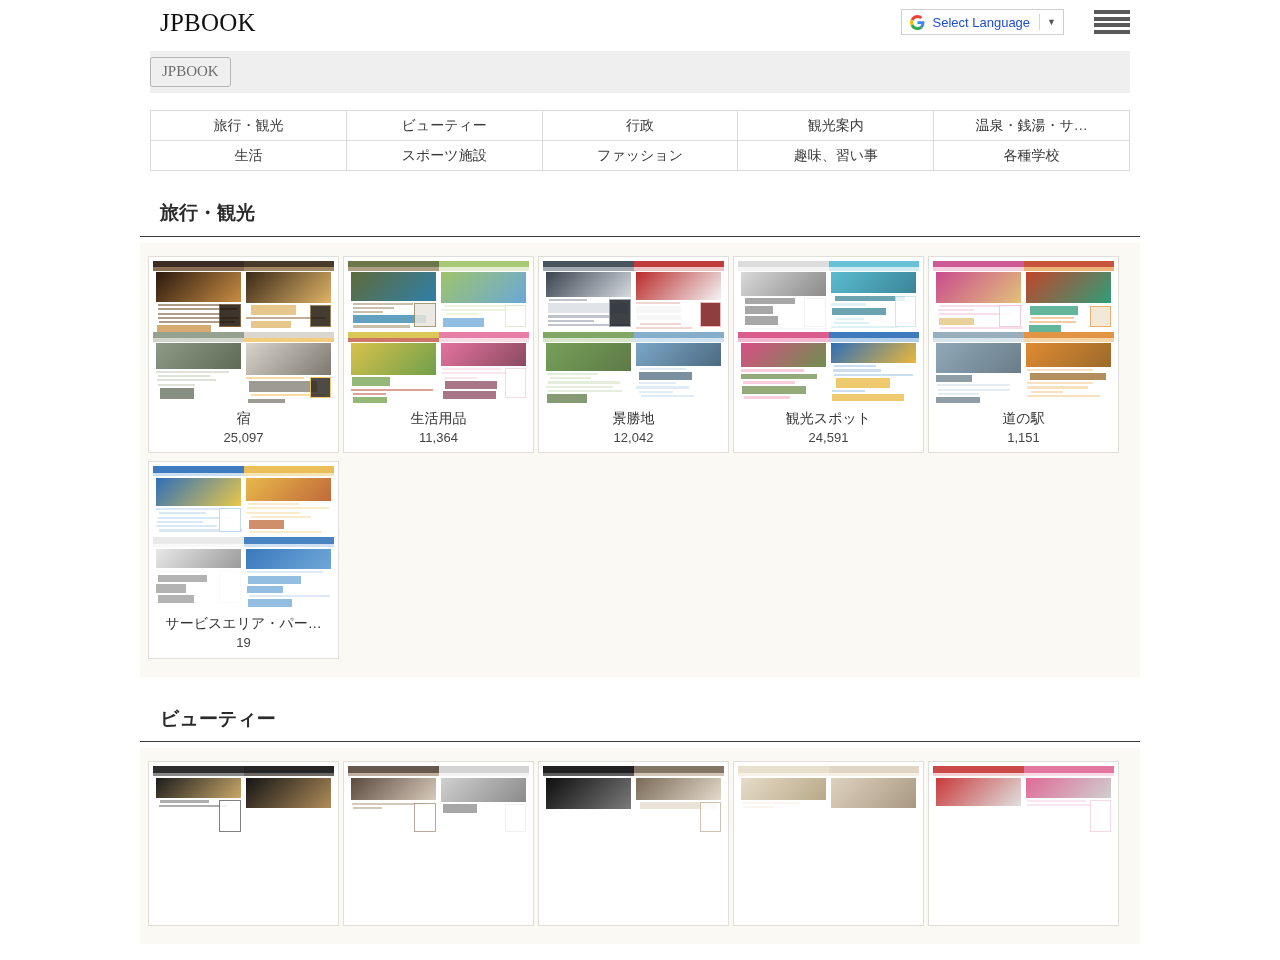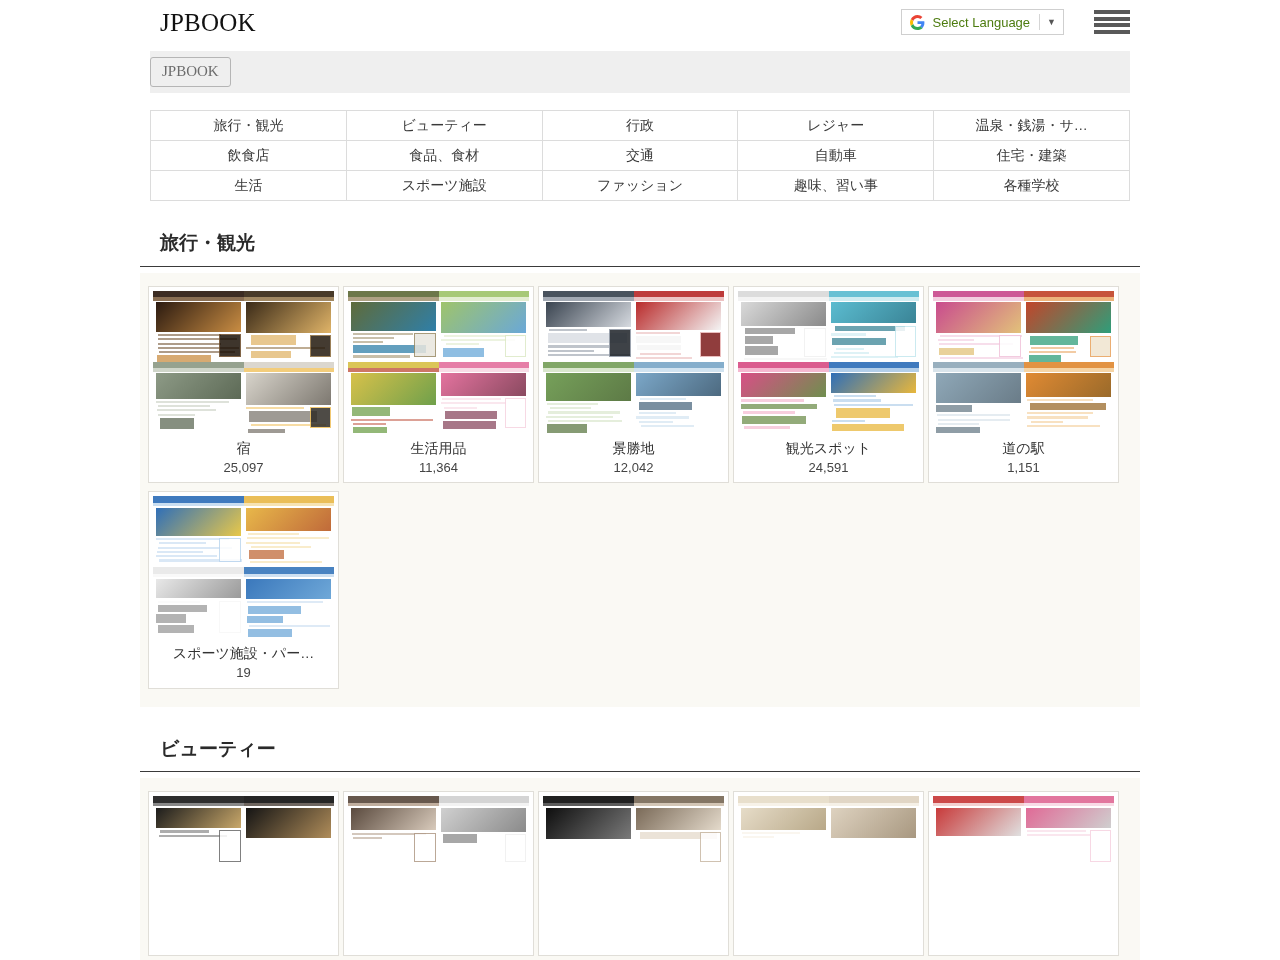--- a/index.html
+++ b/index.html
@@ -46,21 +46,21 @@
     font-size: 13px;
     color: #222;
     white-space: nowrap;
   }
   .g-logo {
     width: 15px; height: 15px;
     margin-right: 7px;
     display: block;
     flex: 0 0 auto;
   }
-  .gt-label { font-size: 13px; color: #4d7c0f; }
+  .gt-label { font-size: 13px; color: #1d4ed8; }
   .gt-sep {
     width: 1px; height: 16px; background: #d5d5d5;
     margin: 0 7px 0 9px;
   }
   .gt-caret {
     font-size: 9px; color: #555; line-height: 1;
   }
   .list-icon {
     width: 36px; height: 26px;
     display: flex; flex-direction: column; justify-content: space-between;
@@ -260,29 +260,22 @@
     <div class="crumb-btn">JPBOOK</div>
   </div>
 
 
   <table class="cat-table">
     <tbody>
         <tr>
           <td class="">旅行・観光</td>
           <td class="">ビューティー</td>
           <td class="">行政</td>
-          <td class="">レジャー</td>
+          <td class="">観光案内</td>
           <td class="">温泉・銭湯・サ…</td>
-        </tr>
-        <tr>
-          <td class="">飲食店</td>
-          <td class="">食品、食材</td>
-          <td class="">交通</td>
-          <td class="">自動車</td>
-          <td class="">住宅・建築</td>
         </tr>
         <tr>
           <td class="">生活</td>
           <td class="">スポーツ施設</td>
           <td class="">ファッション</td>
           <td class="">趣味、習い事</td>
           <td class="">各種学校</td>
         </tr>
       </tbody>
   </table>
@@ -622,21 +615,21 @@
                     <div class="bar" style="top: 9%; height: 5%; background: rgb(194, 216, 238); opacity: 0.8;"></div>
                     <div class="ph" style="left: 3%; right: 3%; top: 16%; height: 29%; background: linear-gradient(135deg, rgb(58, 120, 188), rgb(111, 168, 216));"></div>
                     <div class="ph" style="left: 4%; top: 48%; width: 84%; height: 3%; background: rgb(194, 216, 238); opacity: 0.55;"></div>
                     <div class="ph" style="left: 5%; top: 54%; width: 58%; height: 12%; background: rgb(111, 168, 216); opacity: 0.75;"></div>
                     <div class="ph" style="left: 4%; top: 69%; width: 40%; height: 9%; background: rgb(111, 168, 216); opacity: 0.75;"></div>
                     <div class="ph" style="left: 6%; top: 81%; width: 90%; height: 3%; background: rgb(194, 216, 238); opacity: 0.55;"></div>
                     <div class="ph" style="left: 5%; top: 87%; width: 49%; height: 12%; background: rgb(111, 168, 216); opacity: 0.75;"></div>
                   </div>
                 </div>
               </div>
-              <div class="card-label">スポーツ施設・パー…</div>
+              <div class="card-label">サービスエリア・パー…</div>
               <div class="card-count">19</div>
             </div>
           </div>
         </div>
       </div>
       <div class="section">
         <div class="section-head">
           <div class="section-title">ビューティー</div>
         </div>
         <div class="section-body">

